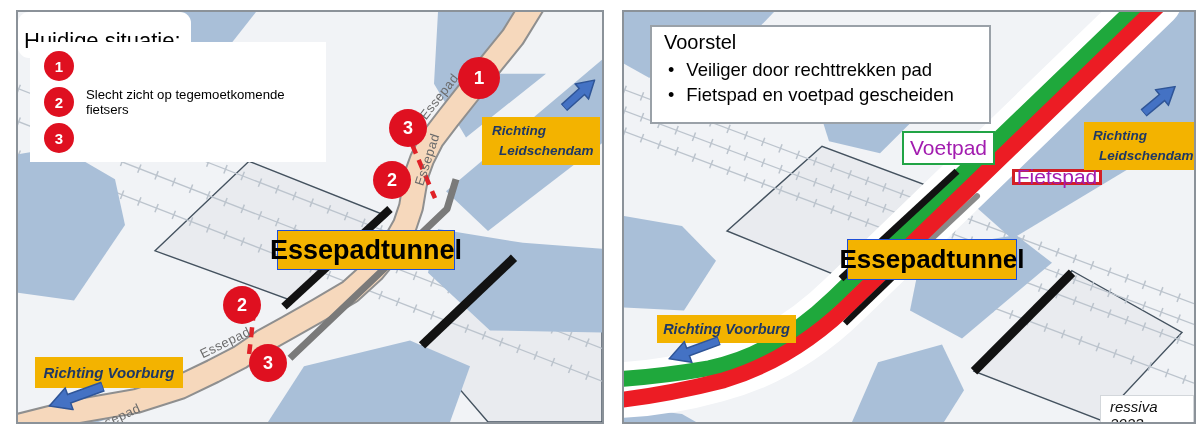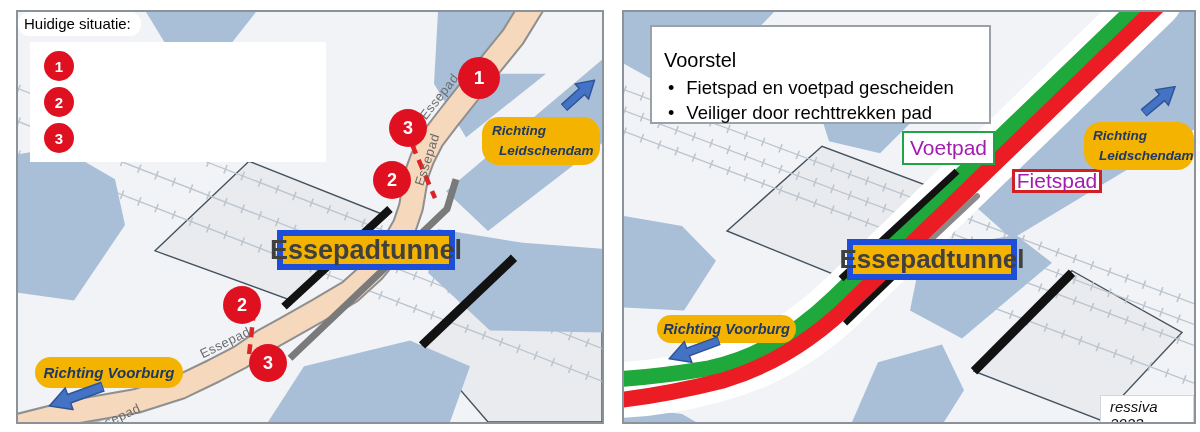--- a/index.html
+++ b/index.html
@@ -4,50 +4,50 @@
 <style>
   html,body{margin:0;padding:0;background:#ffffff;font-family:"Liberation Sans",sans-serif;}
   .stage{position:relative;width:1200px;height:432px;background:#ffffff;overflow:hidden;}
   .panel{position:absolute;top:10px;height:410px;border:2px solid #8b9299;background:#f1f3f6;overflow:hidden;}
   #panel-left{left:16px;width:584px;}
   #panel-right{left:622px;width:570px;}
   .map{position:absolute;left:0;top:0;width:100%;height:100%;}
 
   
   .gold{position:absolute;background:#F3B300;color:#1F3864;font-weight:bold;font-style:italic;
-        display:flex;flex-direction:column;justify-content:center;box-sizing:border-box;border-radius:17px;}
-  .tunnel-label{position:absolute;background:#F3B300;border:6px solid #1d4ed8;color:#404040;
+        display:flex;flex-direction:column;justify-content:center;box-sizing:border-box;}
+  .tunnel-label{position:absolute;background:#F3B300;border:1px solid #1d4ed8;color:#000000;
         font-weight:bold;font-style:normal;display:flex;align-items:center;justify-content:center;box-sizing:border-box;}
 
   
   .marker{position:absolute;background:#DF1020;border-radius:50%;color:#fff;font-weight:bold;
         display:flex;align-items:center;justify-content:center;}
   .m-big{width:42px;height:42px;font-size:19px;}
   .m{width:38px;height:38px;font-size:18px;}
 
   
-  .title-chip{position:absolute;left:0;top:0;background:#fff;padding:3px 10px 4px 6px;font-size:15px;color:#000;border-radius:11px;}
+  .title-chip{position:absolute;left:0;top:0;background:#fff;padding:16px 10px 4px 6px;font-size:22px;color:#000;border-radius:11px;}
   .legend-box{position:absolute;left:12px;top:30px;width:296px;height:120px;background:#fff;
         display:flex;flex-direction:column;justify-content:space-around;padding:6px 4px;box-sizing:border-box;}
   .legend-row{display:flex;align-items:center;gap:12px;padding-left:10px;}
   .legend-dot{width:30px;height:30px;flex:0 0 30px;background:#DF1020;border-radius:50%;color:#fff;
         font-weight:bold;font-size:15px;display:flex;align-items:center;justify-content:center;}
   .legend-text{font-size:13.2px;color:#000;}
 
   
   .proposal-box{position:absolute;left:26px;top:13px;width:341px;height:99px;background:#fff;
-        border:2px solid #9aa1a8;box-sizing:border-box;padding:22px 10px 4px 12px;}
+        border:2px solid #9aa1a8;box-sizing:border-box;padding:4px 10px 4px 12px;}
   .proposal-title{font-size:20px;color:#000;margin-bottom:4px;}
   .bullet-row{display:flex;gap:12px;font-size:18.5px;color:#000;line-height:1.35;padding-left:4px;}
   .bullet-row::before{content:"\2022";font-size:18px;}
 
   
   .type-label{position:absolute;background:#fff;color:#a21caf;display:flex;align-items:center;justify-content:center;box-sizing:border-box;}
   #voetpad-label{left:278px;top:119px;width:93px;height:34px;border:2.5px solid #21A445;font-size:21px;}
-  #fietspad-label{left:388px;top:157px;width:90px;height:24px;border:3px solid #D21F26;font-size:21px;}
+  #fietspad-label{left:388px;top:157px;width:90px;height:16px;border:3px solid #D21F26;font-size:21px;}
 
   
   .path-name{position:absolute;color:#6b6b6b;font-size:13px;letter-spacing:0.5px;white-space:nowrap;}
 
   .credit{position:absolute;left:476px;top:383px;background:#fff;border:1px solid #d3d7db;
         padding:2px 9px 3px 9px;font-style:italic;font-size:15px;color:#111;}
 
   .arrow{position:absolute;}
   .ne-l{left:542px;top:70px;transform:rotate(-42deg);}
   .sw-l{left:28px;top:368px;transform:rotate(160deg);}
@@ -108,20 +108,21 @@
     <div class="path-name" style="left:180px;top:323px;transform:rotate(-26deg);">Essepad</div>
     <div class="path-name" style="left:70px;top:399px;transform:rotate(-25deg);">Essepad</div>
 
     <div class="title-chip">Huidige situatie:</div>
     <div class="legend-box">
       <div class="legend-row">
         <span class="legend-dot">1</span>
       </div>
       <div class="legend-row">
         <span class="legend-dot">2</span>
+        <span class="legend-text">Slecht zicht op tegemoetkomende fietsers</span>
       </div>
       <div class="legend-row">
         <span class="legend-dot">3</span>
       </div>
     </div>
 
     <div class="tunnel-label" style="left:259px;top:218px;width:178px;height:40px;font-size:27px;">Essepadtunnel</div>
 
     <div class="gold" style="left:464px;top:105px;width:118px;height:48px;font-size:13.5px;padding-left:10px;line-height:1.45;">
       <span>Richting</span>
@@ -185,22 +186,22 @@
 
       <g stroke="#121212">
         <line x1="333" y1="160" x2="217" y2="268" stroke-width="7"></line>
         <line x1="293" y1="243" x2="221" y2="313" stroke-width="6"></line>
         <line x1="350" y1="361" x2="448" y2="262" stroke-width="9"></line>
       </g>
     </svg>
 
     <div class="proposal-box">
       <div class="proposal-title">Voorstel</div>
+      <div class="bullet-row">Veiliger door rechttrekken pad</div>
       <div class="bullet-row">Fietspad en voetpad gescheiden</div>
-      <div class="bullet-row">Veiliger door rechttrekken pad</div>
     </div>
 
     <div class="type-label" id="voetpad-label">Voetpad</div>
     <div class="type-label" id="fietspad-label">Fietspad</div>
 
     <div class="tunnel-label" style="left:223px;top:227px;width:170px;height:41px;font-size:26px;">Essepadtunnel</div>
 
     <div class="gold" style="left:460px;top:110px;width:110px;height:48px;font-size:13.5px;padding-left:9px;line-height:1.45;">
       <span>Richting</span>
       <span style="padding-left:6px;">Leidschendam</span>

